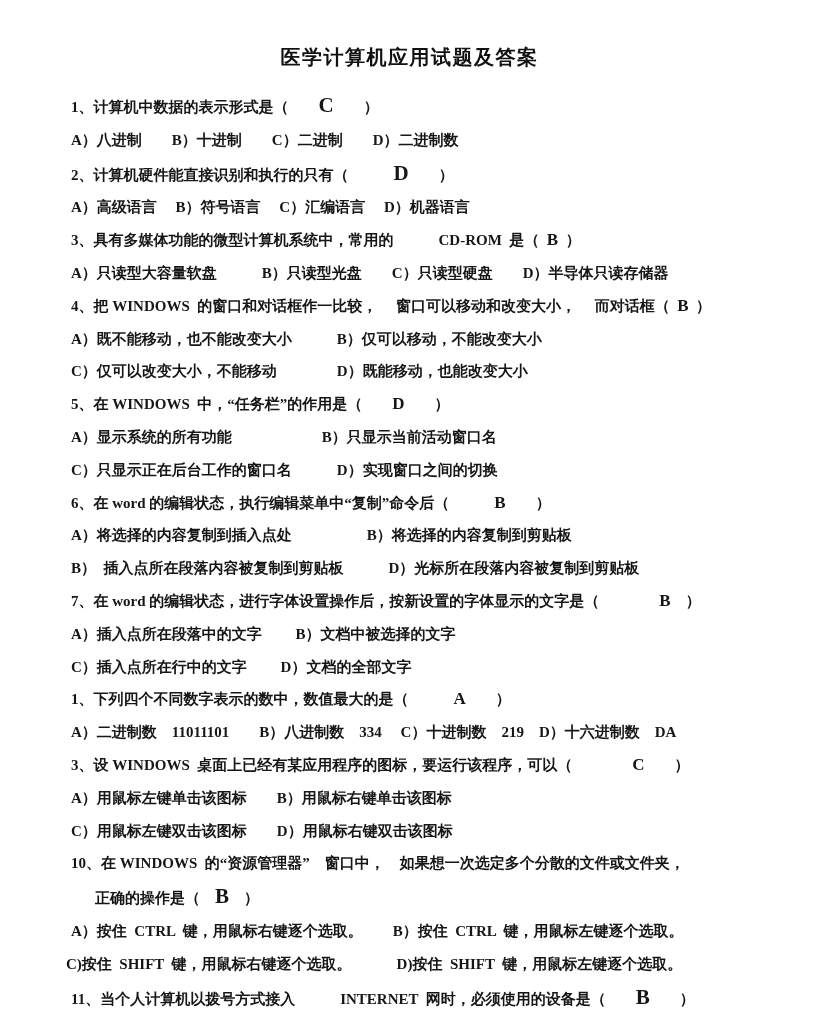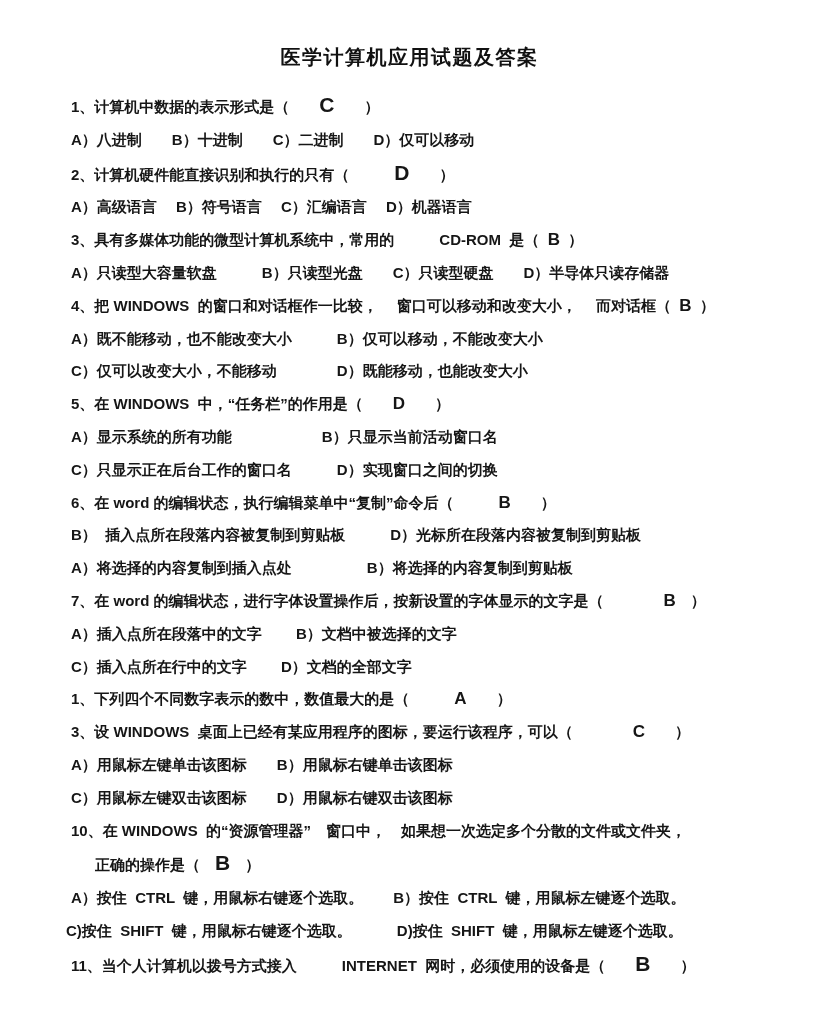--- a/index.html
+++ b/index.html
@@ -1,18 +1,18 @@
 <!DOCTYPE html>
 <html><head>
 <meta charset="utf-8">
 <style>
   html,body{margin:0;padding:0;background:#ffffff;}
   .page{
     width:819px;height:1017px;background:#ffffff;overflow:hidden;
-    font-family:Liberation Sans, sans-serif;font-weight:700;color:#161616;
+    font-family:Liberation Serif, serif;font-weight:700;color:#161616;
     box-sizing:border-box;
   }
   .title{
     padding-top:42px;text-align:center;font-size:20px;line-height:30px;
     letter-spacing:1.5px;color:#111;
   }
   .content{margin-top:17px;padding-left:71px;padding-right:20px;}
   .line{font-size:15px;line-height:32.8px;white-space:pre;}
   .ans{font-weight:700;}
   .ans[data-size="large"]{font-size:21px;}
@@ -24,21 +24,21 @@
 <body>
 
 <div class="page">
 
   <div class="title">医学计算机应用试题及答案</div>
 
   <div class="content">
 
     <div class="line"><span>1、计算机中数据的表示形式是（　　</span><span class="ans" data-size="large">C</span><span>　　）</span></div>
 
-    <div class="line">A）八进制　　B）十进制　　C）二进制　　D）仅可以移动</div>
+    <div class="line">A）八进制　　B）十进制　　C）二进制　　D）二进制数</div>
 
     <div class="line"><span>2、计算机硬件能直接识别和执行的只有（　　　</span><span class="ans" data-size="large">D</span><span>　　）</span></div>
 
     <div class="line">A）高级语言　 B）符号语言　 C）汇编语言　 D）机器语言</div>
 
     <div class="line"><span>3、具有多媒体功能的微型计算机系统中，常用的　　　CD-ROM  是（  </span><span class="ans" data-size="medium">B</span><span>  ）</span></div>
 
     <div class="line">A）只读型大容量软盘　　　B）只读型光盘　　C）只读型硬盘　　D）半导体只读存储器</div>
 
     <div class="line"><span>4、把 WINDOWS  的窗口和对话框作一比较，　 窗口可以移动和改变大小，　 而对话框（  </span><span class="ans" data-size="medium">B</span><span>  ）</span></div>
@@ -48,32 +48,33 @@
     <div class="line">C）仅可以改变大小，不能移动　　　　D）既能移动，也能改变大小</div>
 
     <div class="line"><span>5、在 WINDOWS  中，“任务栏”的作用是（　　</span><span class="ans" data-size="medium">D</span><span>　　）</span></div>
 
     <div class="line">A）显示系统的所有功能　　　　　　B）只显示当前活动窗口名</div>
 
     <div class="line">C）只显示正在后台工作的窗口名　　　D）实现窗口之间的切换</div>
 
     <div class="line"><span>6、在 word 的编辑状态，执行编辑菜单中“复制”命令后（　　　</span><span class="ans" data-size="medium">B</span><span>　　）</span></div>
 
+    <div class="line">A）将选择的内容复制到插入点处　　　　　B）将选择的内容复制到剪贴板</div>
+
     <div class="line">B）  插入点所在段落内容被复制到剪贴板　　　D）光标所在段落内容被复制到剪贴板</div>
-
-    <div class="line">A）将选择的内容复制到插入点处　　　　　B）将选择的内容复制到剪贴板</div>
 
     <div class="line"><span>7、在 word 的编辑状态，进行字体设置操作后，按新设置的字体显示的文字是（　　　　</span><span class="ans" data-size="medium">B</span><span>　）</span></div>
 
     <div class="line">A）插入点所在段落中的文字　　 B）文档中被选择的文字</div>
 
     <div class="line">C）插入点所在行中的文字　　 D）文档的全部文字</div>
 
     <div class="line"><span>1、下列四个不同数字表示的数中，数值最大的是（　　　</span><span class="ans" data-size="medium">A</span><span>　　）</span></div>
 
+    <div class="line">A）二进制数　11011101　　B）八进制数　334　 C）十进制数　219　D）十六进制数　DA</div>
 
     <div class="line"><span>3、设 WINDOWS  桌面上已经有某应用程序的图标，要运行该程序，可以（　　　　</span><span class="ans" data-size="medium">C</span><span>　　）</span></div>
 
     <div class="line">A）用鼠标左键单击该图标　　B）用鼠标右键单击该图标</div>
 
     <div class="line">C）用鼠标左键双击该图标　　D）用鼠标右键双击该图标</div>
 
     <div class="line">10、在 WINDOWS  的“资源管理器”　窗口中，　如果想一次选定多个分散的文件或文件夹，</div>
 
     <div class="line indent"><span>正确的操作是（　</span><span class="ans" data-size="large">B</span><span>　）</span></div>

